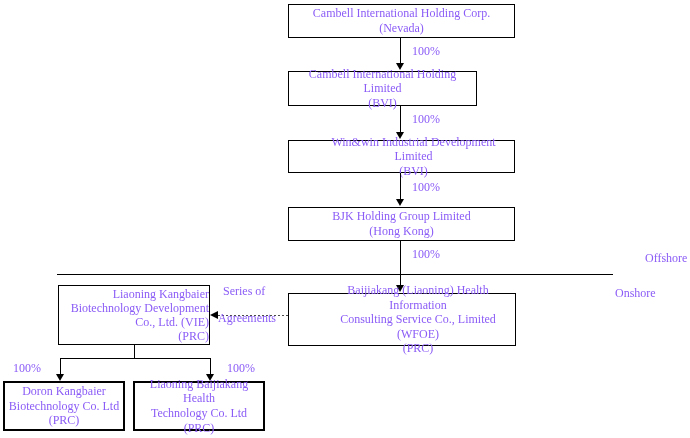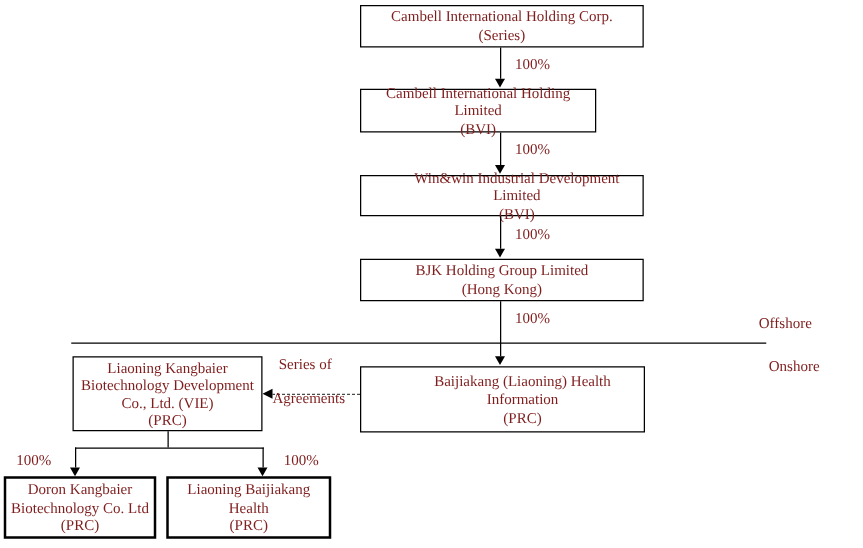--- a/index.html
+++ b/index.html
@@ -3,21 +3,21 @@
 <meta charset="utf-8">
 <style>
   * { margin: 0; padding: 0; box-sizing: border-box; }
   html, body { background: #ffffff; }
   body { font-family: "Liberation Serif", "DejaVu Serif", serif; }
   .canvas {
     position: relative;
     width: 690px;
     height: 438px;
     background: #ffffff;
-    color: #7f1d1d;
+    color: #8b5cf6;
     font-size: 12px;
     overflow: hidden;
     text-decoration: underline;
   }
   .node {
     position: absolute;
     border: 1px solid #000000;
     background: #ffffff;
     display: flex;
     flex-direction: column;
@@ -47,21 +47,21 @@
   }
   .lbl { position: absolute; white-space: nowrap; }
 </style>
 </head>
 <body>
 
 <div class="canvas">
 
   <div class="node" style="left:288px; top:4px; width:227px; height:34px;">
     <div>Cambell International Holding Corp.</div>
-    <div>(Series)</div>
+    <div>(Nevada)</div>
   </div>
 
   <div class="vline" style="left:400px; top:38px; height:25px;"></div>
   <div class="arrow-down" style="left:396px; top:63px;"></div>
   <div class="lbl" style="left:412px; top:44px;">100%</div>
 
   <div class="node" style="left:288px; top:71px; width:189px; height:35px;">
     <div>Cambell International Holding Limited</div>
     <div>(BVI)</div>
   </div>
@@ -82,34 +82,35 @@
   <div class="node" style="left:288px; top:207px; width:227px; height:34px;">
     <div>BJK Holding Group Limited</div>
     <div>(Hong Kong)</div>
   </div>
 
   <div class="vline" style="left:400px; top:241px; height:44px;"></div>
   <div class="arrow-down" style="left:396px; top:285px;"></div>
   <div class="lbl" style="left:412px; top:247px;">100%</div>
 
   <div class="hline" style="left:57px; top:274px; width:556px;"></div>
-  <div class="lbl" style="left:607px; top:251px;">Offshore</div>
+  <div class="lbl" style="left:645px; top:251px;">Offshore</div>
   <div class="lbl" style="left:615px; top:286px;">Onshore</div>
 
   <div class="node" style="left:288px; top:293px; width:228px; height:53px;padding-left:32px;">
     <div>Baijiakang (Liaoning) Health Information</div>
+    <div>Consulting Service Co., Limited (WFOE)</div>
     <div>(PRC)</div>
   </div>
 
   <div class="dashline" style="left:218px; top:315px; width:70px;"></div>
   <div class="arrow-left" style="left:210px; top:311px;"></div>
   <div class="lbl" style="left:223px; top:284px;">Series of</div>
   <div class="lbl" style="left:218px; top:311px;">Agreements</div>
 
-  <div class="node" style="left:58px; top:285px; width:152px; height:60px; line-height:1.18;">
+  <div class="node" style="left:58px; top:285px; width:152px; height:60px; line-height:1.18;align-items:flex-end;">
     <div>Liaoning Kangbaier</div>
     <div>Biotechnology Development</div>
     <div>Co., Ltd. (VIE)</div>
     <div>(PRC)</div>
   </div>
 
   <div class="vline" style="left:134px; top:345px; height:13px;"></div>
   <div class="hline" style="left:60px; top:358px; width:151px;"></div>
   <div class="vline" style="left:60px; top:358px; height:16px;"></div>
   <div class="arrow-down" style="left:56px; top:374px;"></div>
@@ -119,16 +120,17 @@
   <div class="lbl" style="left:227px; top:361px;">100%</div>
 
   <div class="node thick" style="left:3px; top:381px; width:122px; height:50px;">
     <div>Doron Kangbaier</div>
     <div>Biotechnology Co. Ltd</div>
     <div>(PRC)</div>
   </div>
 
   <div class="node thick" style="left:133px; top:381px; width:132px; height:50px;">
     <div>Liaoning Baijiakang Health</div>
+    <div>Technology Co. Ltd</div>
     <div>(PRC)</div>
   </div>
 
 </div>
 
 </body></html>

